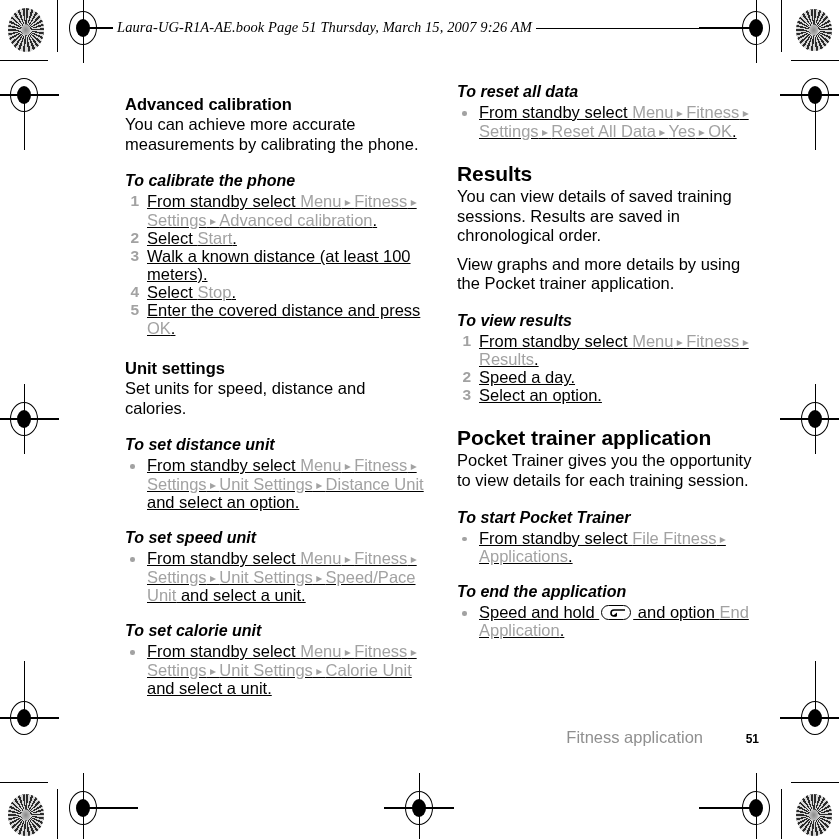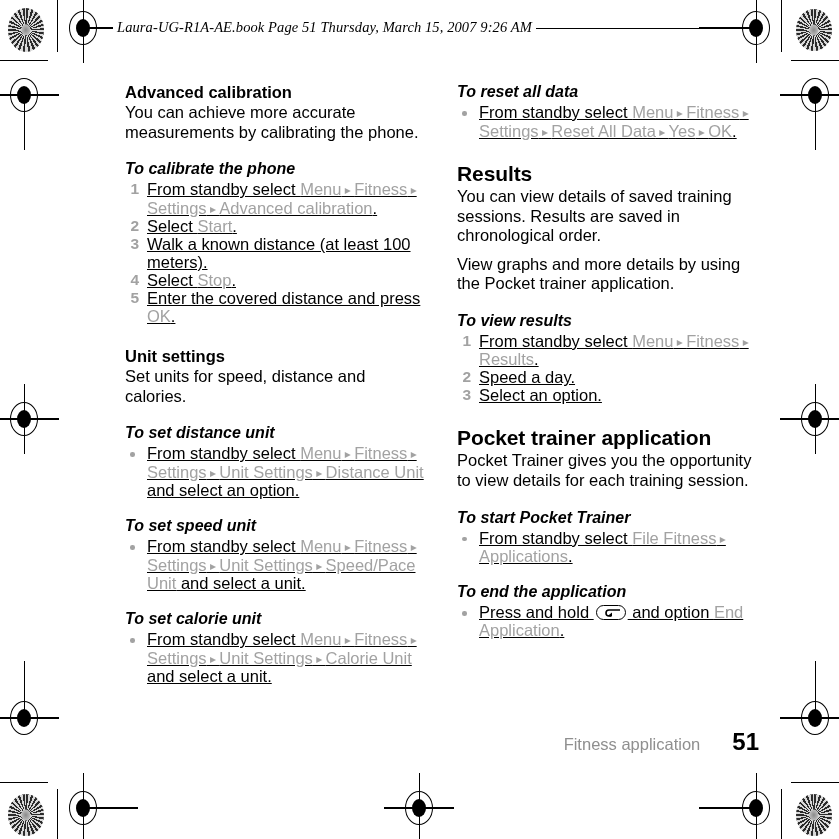--- a/index.html
+++ b/index.html
@@ -108,21 +108,21 @@
   .content {
     position: absolute;
     left: 0; top: 82px;
     width: 839px;
   }
   .col {
     position: absolute;
     top: 0;
     width: 300px;
   }
-  .col-left  { left: 125px; }
+  .col-left  { left: 125px; margin-top: 12px; }
   .col-right { left: 457px; }
 
   
   .h-section {
     font-size: 21px;
     font-weight: bold;
     line-height: 25px;
     margin: 0 0 1px 0;
     letter-spacing: -0.1px;
   }
@@ -202,21 +202,21 @@
     width: 302px;
     display: flex;
     align-items: baseline;
     justify-content: flex-end;
   }
   .footer-label {
     font-size: 16.5px;
     color: #8f8f8f;
   }
   .footer-page {
-    font-size: 24px;
+    font-size: 12px;
     font-weight: bold;
     color: #000;
     margin-left: 32px;
     min-width: 24px;
     text-align: right;
   }
 </style>
 </head>
 <body>
 
@@ -393,21 +393,21 @@
 
       <div>
           <div class="gap-md"></div>
           <h3 class="h-italic">To start Pocket Trainer</h3>
           <ul class="bullets">
             <li><span class="dot"></span><span>From standby select </span><span class="ui">File Fitness</span><span class="arrow"> ▸ </span><span class="ui">Applications</span><span>.</span></li>
           </ul>
           <div class="gap-md"></div>
           <h3 class="h-italic">To end the application</h3>
           <ul class="bullets">
-            <li><span class="dot"></span><span>Press and hold </span><span class="key-glyph"><svg width="20" height="10" viewBox="0 0 20 10">
+            <li><span class="dot"></span><span>Speed and hold </span><span class="key-glyph"><svg width="20" height="10" viewBox="0 0 20 10">
                   <path d="M18 2 H7 a3 3 0 0 0 0 6 H9" fill="none" stroke="#000" stroke-width="1.6"></path>
                   <path d="M10 4.6 L5.6 8 L10 8.4 Z" fill="#000"></path>
                 </svg></span><span> and option </span><span class="ui">End Application</span><span>.</span></li>
           </ul>
         </div>
     </section>
   </div>
 </div>
 
 <div class="page-footer">

